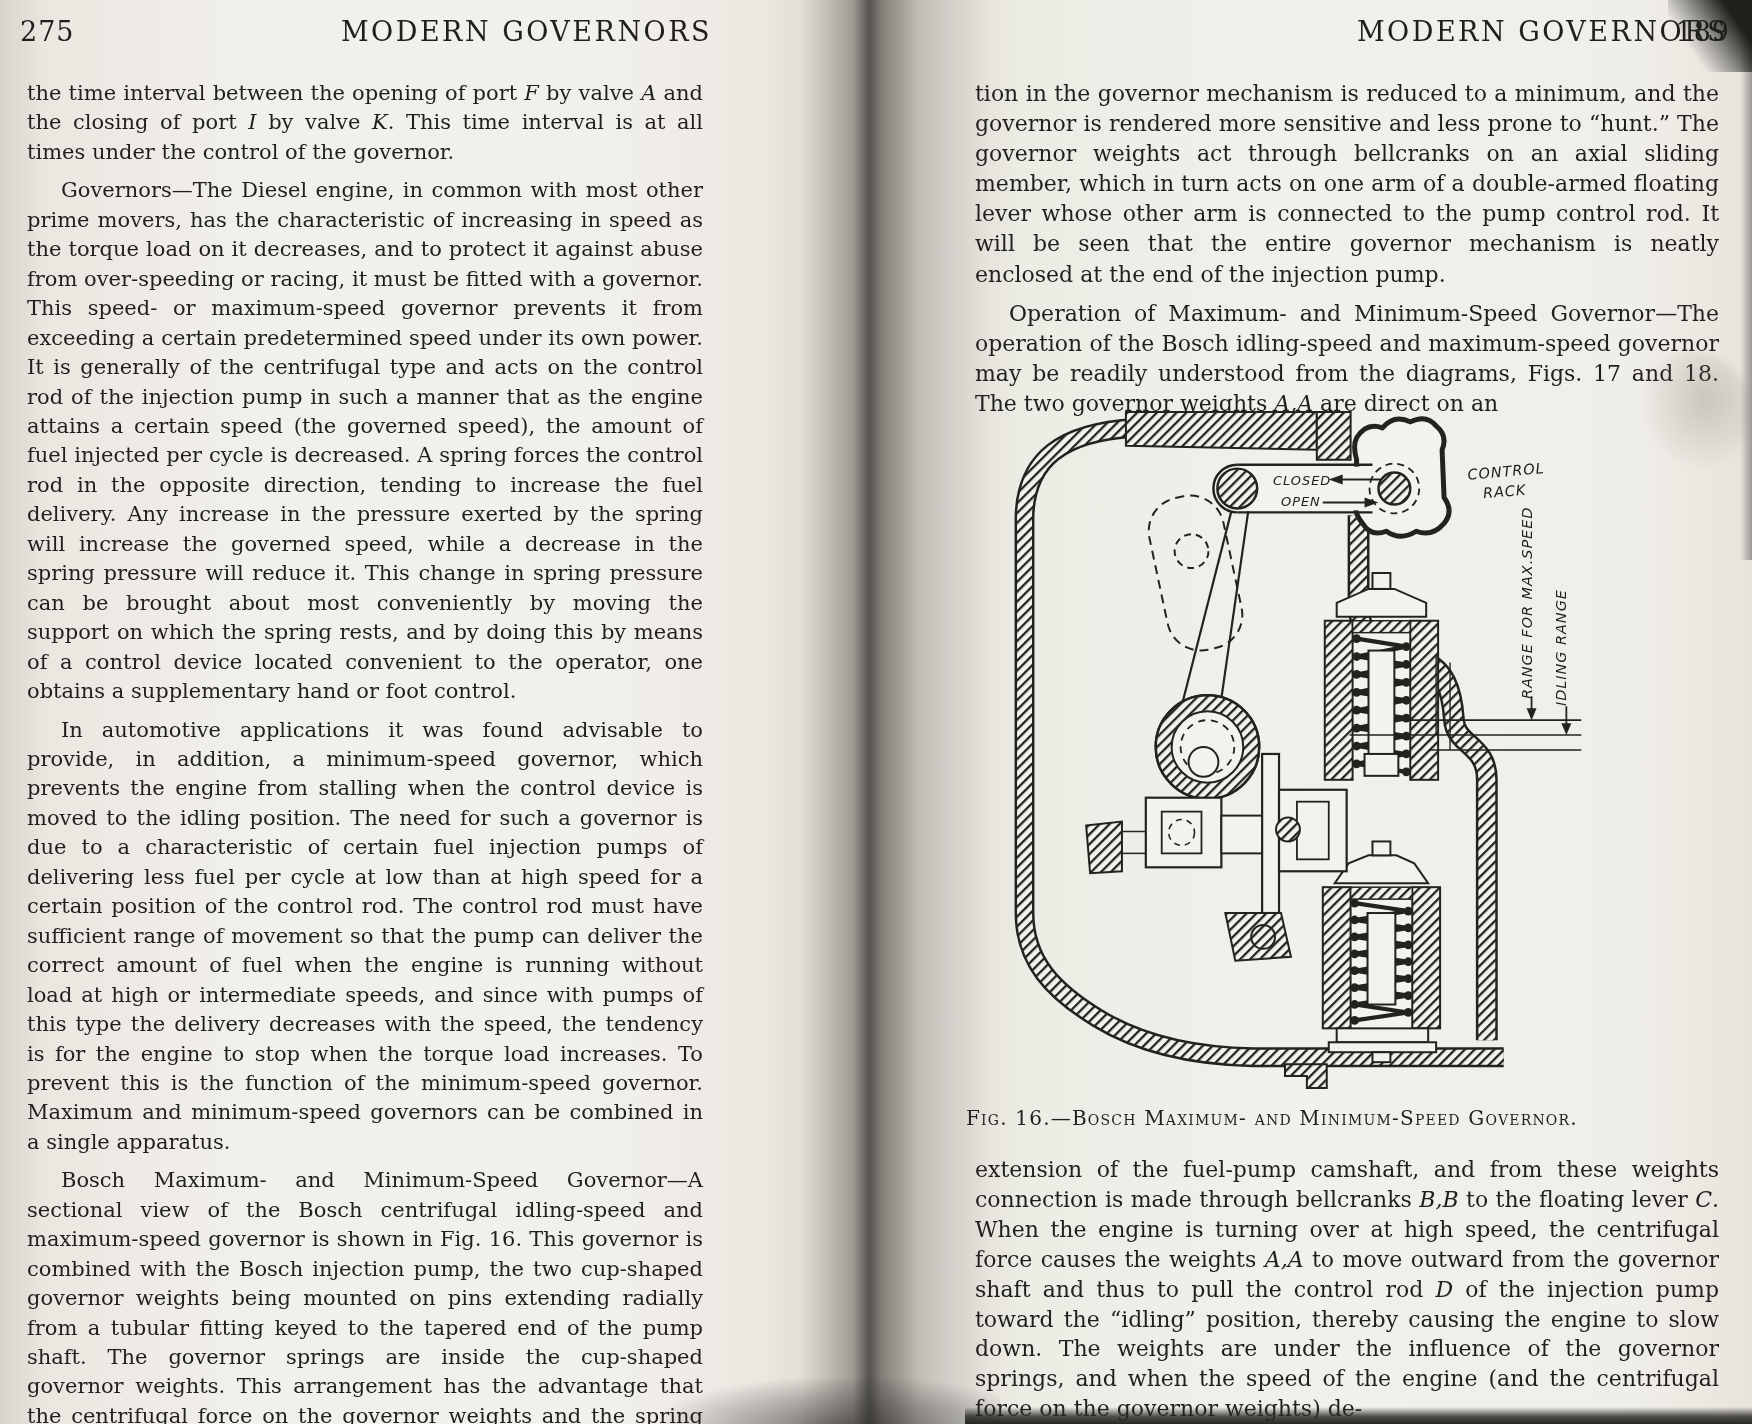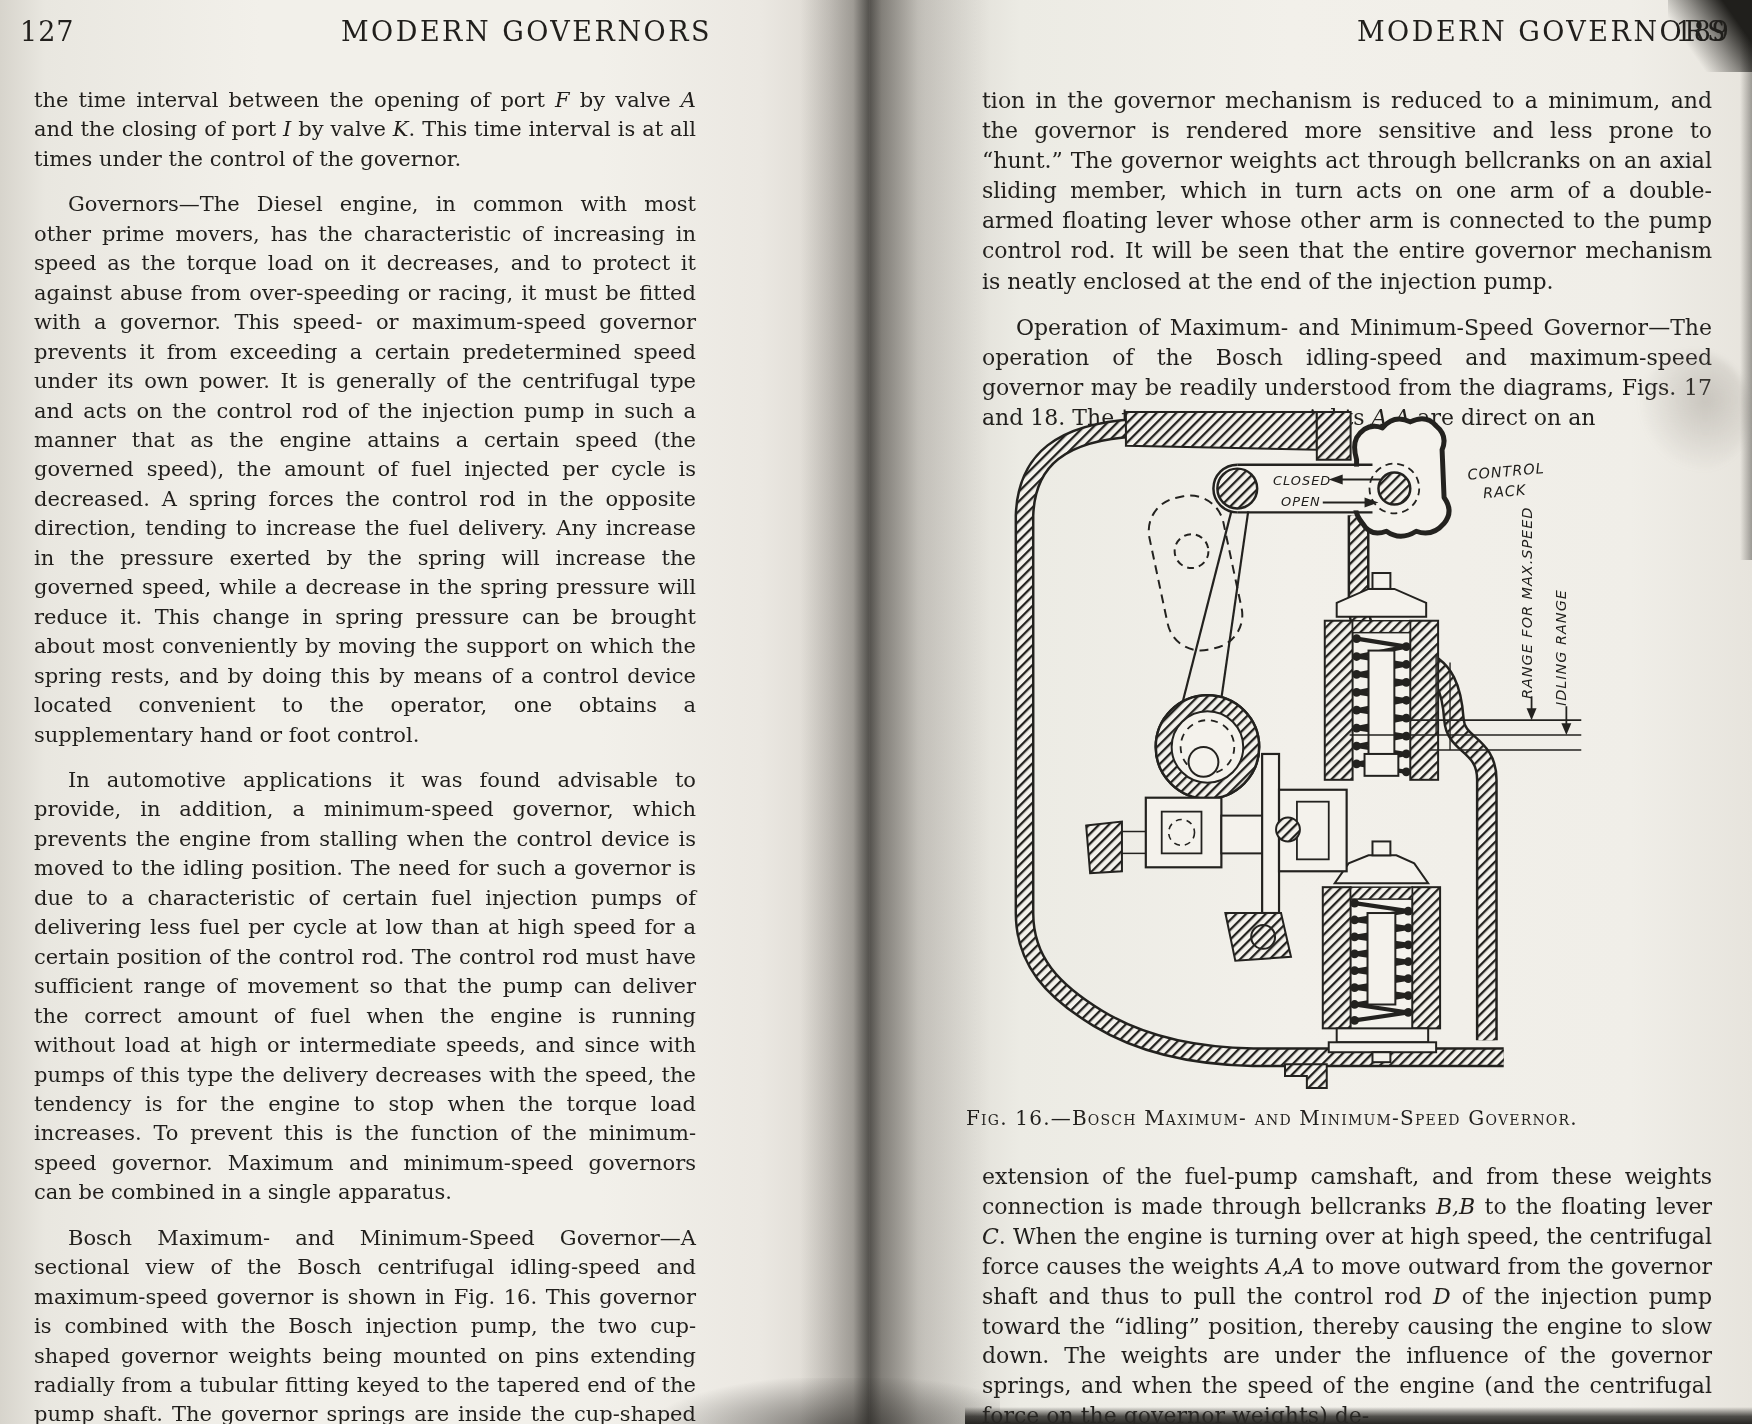--- a/index.html
+++ b/index.html
@@ -38,41 +38,41 @@
     background:radial-gradient(ellipse at 55% 110%,rgba(35,33,30,.6) 0%,rgba(35,33,30,.25) 45%,rgba(35,33,30,0) 75%);
   }
   .margin-smudge{
     position:absolute;left:1638px;top:352px;width:112px;height:120px;pointer-events:none;border-radius:50%;
     background:radial-gradient(ellipse at 60% 40%,rgba(125,119,110,.30),rgba(125,119,110,0) 70%);
     filter:blur(3px);
   }
   .runhead-num{position:absolute;top:16px;font-size:27px;letter-spacing:1px;}
   .runhead-title{position:absolute;top:16px;text-align:right;font-size:27px;letter-spacing:2.5px;}
   .col{position:absolute;}
-  .col p{margin:16px;text-align:justify;}
+  .col p{margin:9px;text-align:justify;}
   .col p.ind{text-indent:34px;}
   .b{font-weight:normal;}
   .i{font-style:italic;}
   .col-left{left:18px;top:70px;width:694px;font-size:21px;line-height:29.45px;}
   .col-rtop{left:96px;top:70px;width:762px;font-size:22px;line-height:30.1px;}
   .col-rbot{left:96px;top:1146px;width:762px;font-size:22px;line-height:29.9px;}
   .caption{
     position:absolute;left:96px;top:1106px;width:762px;text-align:left;
     font-size:20px;font-variant:small-caps;letter-spacing:1.2px;
   }
   figure.fig{position:absolute;left:115px;top:404px;width:600px;height:686px;margin:0;text-align:right;}
   .figlabel{font-family:"DejaVu Sans","Liberation Sans",sans-serif;font-style:italic;fill:#21201d;letter-spacing:1px;}
 </style>
 </head>
 <body>
 
 <div class="scan">
 
   <div class="page page-left">
-    <div class="runhead-num" style="left:20px;">127</div>
+    <div class="runhead-num" style="left:20px;">275</div>
     <div class="runhead-title" style="left:18px;width:694px;">MODERN GOVERNORS</div>
     <div class="col col-left">
         <p><span>the time interval between the opening of port </span><span class="i">F</span><span> by valve </span><span class="i">A</span><span> and the closing of port </span><span class="i">I</span><span> by valve </span><span class="i">K</span><span>. This time interval is at all times under the control of the governor.</span></p>
         <p class="ind"><span class="b">Governors</span><span>—The Diesel engine, in common with most other prime movers, has the characteristic of increasing in speed as the torque load on it decreases, and to protect it against abuse from over-speeding or racing, it must be fitted with a governor. This speed- or maximum-speed governor prevents it from exceeding a certain predetermined speed under its own power. It is generally of the centrifugal type and acts on the control rod of the injection pump in such a manner that as the engine attains a certain speed (the governed speed), the amount of fuel injected per cycle is decreased. A spring forces the control rod in the opposite direction, tending to increase the fuel delivery. Any increase in the pressure exerted by the spring will increase the governed speed, while a decrease in the spring pressure will reduce it. This change in spring pressure can be brought about most conveniently by moving the support on which the spring rests, and by doing this by means of a control device located convenient to the operator, one obtains a supplementary hand or foot control.</span></p>
         <p class="ind"><span>In automotive applications it was found advisable to provide, in addition, a minimum-speed governor, which prevents the engine from stalling when the control device is moved to the idling position. The need for such a governor is due to a characteristic of certain fuel injection pumps of delivering less fuel per cycle at low than at high speed for a certain position of the control rod. The control rod must have sufficient range of movement so that the pump can deliver the correct amount of fuel when the engine is running without load at high or intermediate speeds, and since with pumps of this type the delivery decreases with the speed, the tendency is for the engine to stop when the torque load increases. To prevent this is the function of the minimum-speed governor. Maximum and minimum-speed governors can be combined in a single apparatus.</span></p>
         <p class="ind"><span class="b">Bosch Maximum- and Minimum-Speed Governor</span><span>—A sectional view of the Bosch centrifugal idling-speed and maximum-speed governor is shown in Fig. 16. This governor is combined with the Bosch injection pump, the two cup-shaped governor weights being mounted on pins extending radially from a tubular fitting keyed to the tapered end of the pump shaft. The governor springs are inside the cup-shaped governor weights. This arrangement has the advantage that the centrifugal force on the governor weights and the spring force of the governor springs act in direct opposition, whereby fric-</span></p>
       </div>
   </div>
 
   <div class="page page-right">

